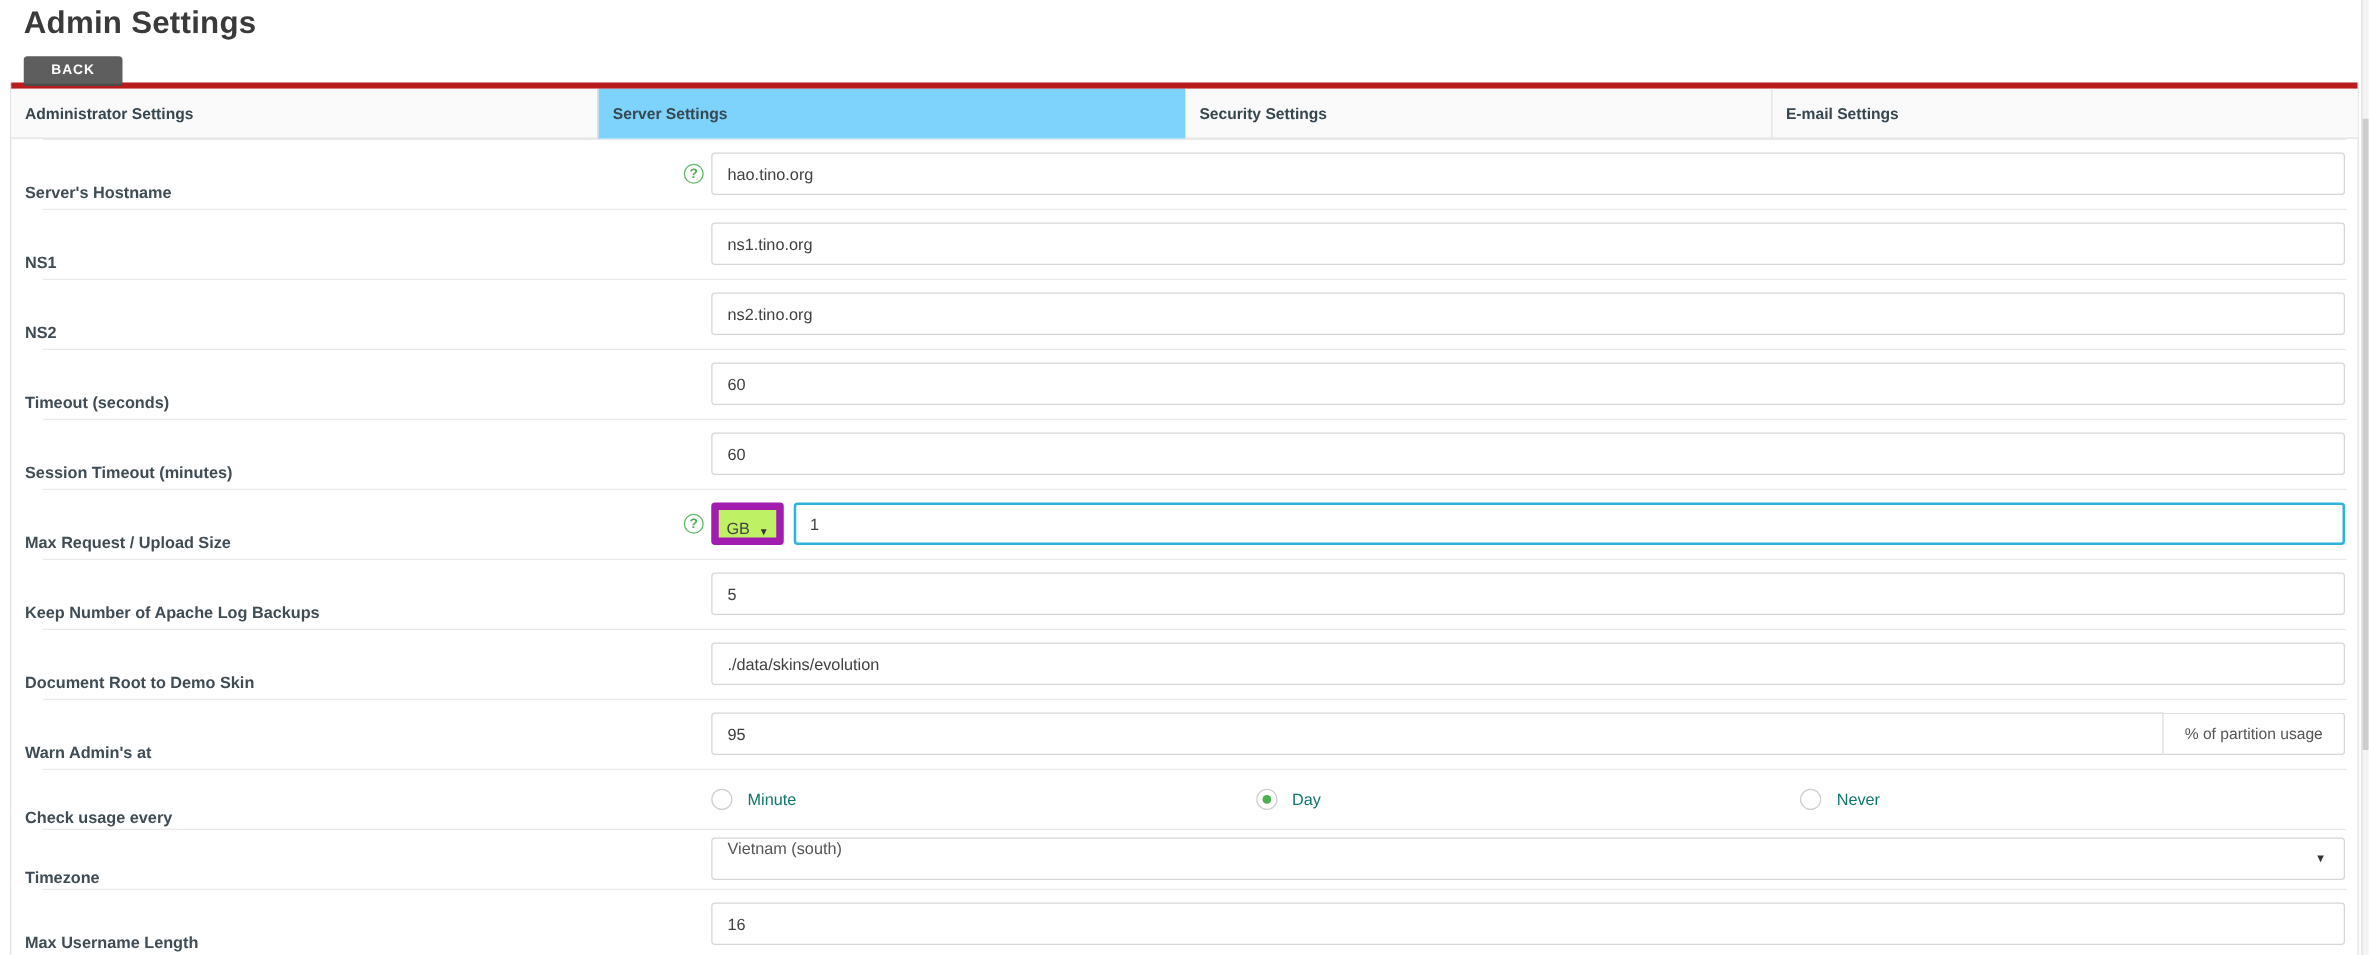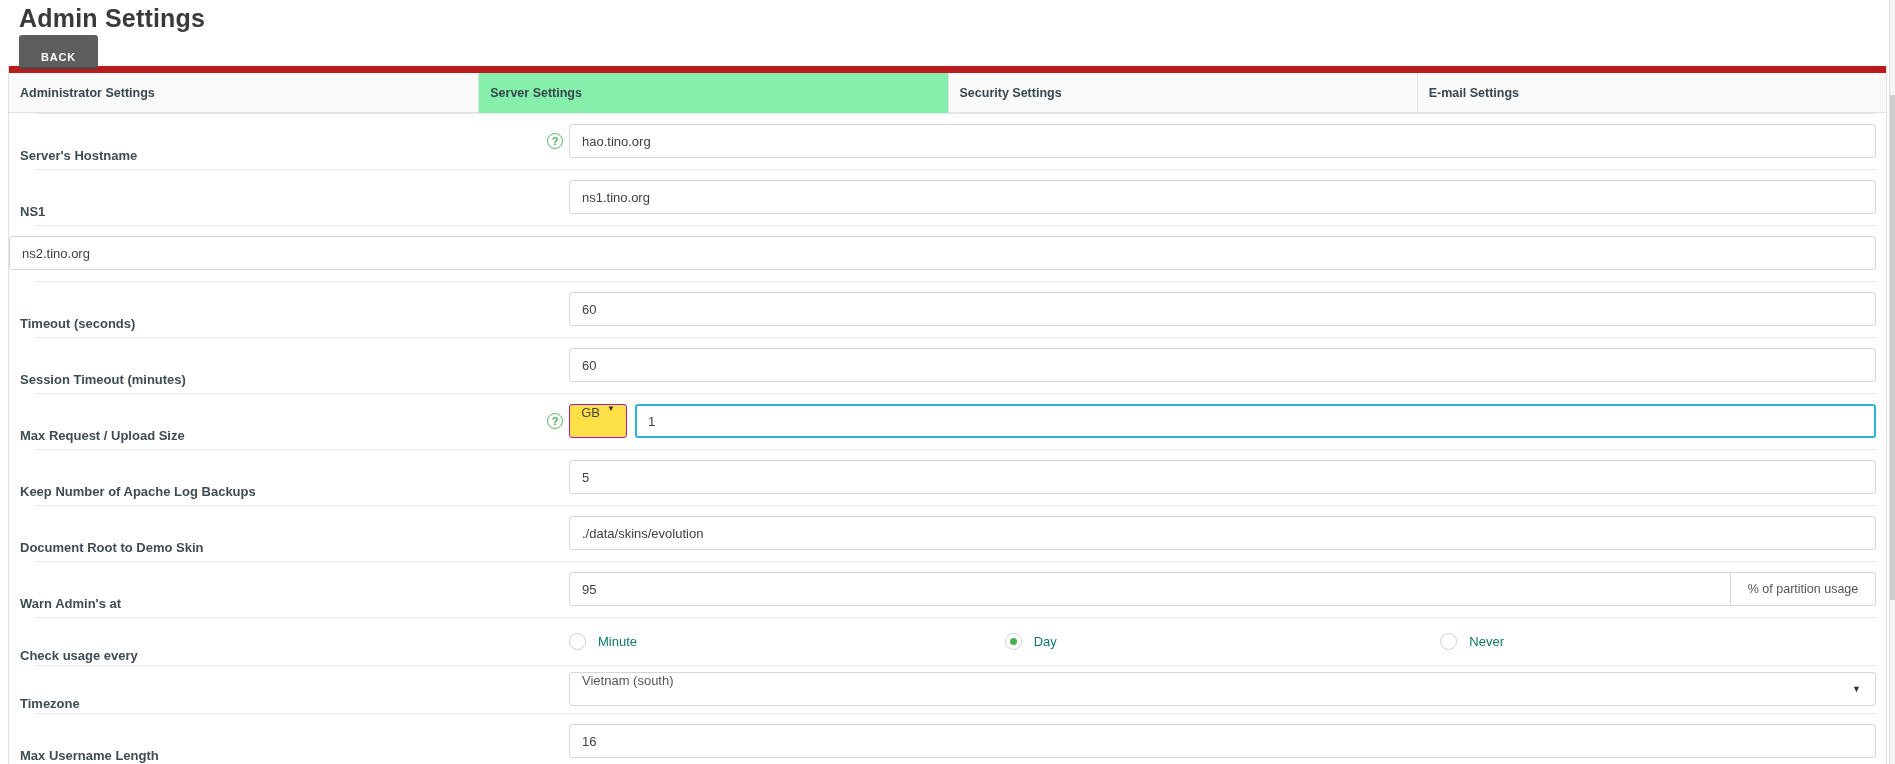--- a/index.html
+++ b/index.html
@@ -8,34 +8,34 @@
     width:1895px; height:764px; overflow:hidden; position:relative;
     background:#ffffff;
     font-family:"Liberation Sans","DejaVu Sans",sans-serif;
     color:#3f4c54;
   }
   
   .header { display:flex; justify-content:space-between; align-items:flex-start;
             height:66px; padding:4px 8px 0 19px;flex-direction:column; }
   .page-title { font-size:25px; font-weight:700; color:#3a3a3a; margin:0; letter-spacing:.2px; }
   .back-btn {
-    margin-top:2px; background:#5e5e5e; color:#fff; border:none; border-bottom:2px solid #4a4a4a;
-    border-radius:3px; padding:16px 22px; height:31px; font-size:11px; font-weight:700;
+    margin-top:12px; background:#5e5e5e; color:#fff; border:none; border-bottom:2px solid #4a4a4a;
+    border-radius:3px; padding:5px 22px; height:31px; font-size:11px; font-weight:700;
     letter-spacing:.8px; cursor:pointer; font-family:inherit;
   }
   
   .panel { margin:0 8px; border-left:1px solid #e2e2e2; border-right:1px solid #e2e2e2; }
-  .tabbar { display:flex; border-top:7px solid #b91c1c; }
+  .tabbar { display:flex; border-top:5px solid #b91c1c; }
   .tab {
     flex:1 1 25%; height:40px; display:flex; align-items:center; padding-left:11px;
     font-size:12.5px; font-weight:700; color:#37474f; background:#fafafa;
     border-bottom:1px solid #e2e2e2; cursor:pointer;
   }
   .tab + .tab { border-left:1px solid #e2e2e2; }
-  .tab.active { background:#86efac; border-bottom-color:transparent; cursor:default; }
+  .tab.active { background:#7dd3fc; border-bottom-color:transparent; cursor:default; }
   
   .form-row { display:flex; align-items:center; height:56px; position:relative; }
   .form-row.short { height:48px; }
   .form-row:not(:first-child)::before {
     content:''; position:absolute; top:0; left:25px; right:9px; height:1px; background:#e9e9e9;
   }
   .label-cell {
     width:560px; flex:0 0 560px; display:flex; align-items:center;
     justify-content:space-between; padding-left:11px; padding-right:6px;
   }
@@ -47,22 +47,22 @@
   }
   .field-cell { flex:1 1 auto; margin-right:10px; display:flex; align-items:center; }
   .text-input {
     width:100%; height:34px; border:1px solid #d6d6d6; border-radius:3px;
     padding:0 12px; font-size:13px; color:#404040; background:#fff; outline:none;
     font-family:inherit;
   }
   .text-input.focused { border:2px solid #2eb2d9; padding:0 11px; }
   
   .unit-select {
-    flex:0 0 58px; height:34px; border:1px solid #a21caf; border-radius:3px; background:#fde047;
-    display:flex; align-items:flex-start; justify-content:center; gap:7px; margin-right:8px;
+    flex:0 0 58px; height:34px; border:6px solid #a21caf; border-radius:3px; background:#bef264;
+    display:flex; align-items:flex-end; justify-content:center; gap:7px; margin-right:8px;
     font-size:13px; color:#444; cursor:pointer;
   }
   .caret { font-size:8px; color:#333; line-height:1; }
   
   .input-group { display:flex; width:100%; align-items:stretch; }
   .input-group .text-input { border-radius:3px 0 0 3px; }
   .input-addon {
     flex:0 0 145px; height:34px; border:1px solid #d6d6d6; border-left:none;
     border-radius:0 3px 3px 0; background:#fff; display:flex; align-items:center;
     justify-content:center; font-size:12.5px; color:#555; white-space:nowrap;
@@ -123,20 +123,23 @@
     <div class="form-row">
       <div class="label-cell">
         <span class="row-label">NS1</span>
       </div>
       <div class="field-cell">
         <input class="text-input" type="text" value="ns1.tino.org" style="">
       </div>
     </div>
 
     <div class="form-row">
+      <div class="label-cell">
+        <span class="row-label">NS2</span>
+      </div>
       <div class="field-cell">
         <input class="text-input" type="text" value="ns2.tino.org" style="">
       </div>
     </div>
 
     <div class="form-row">
       <div class="label-cell">
         <span class="row-label">Timeout (seconds)</span>
       </div>
       <div class="field-cell">

